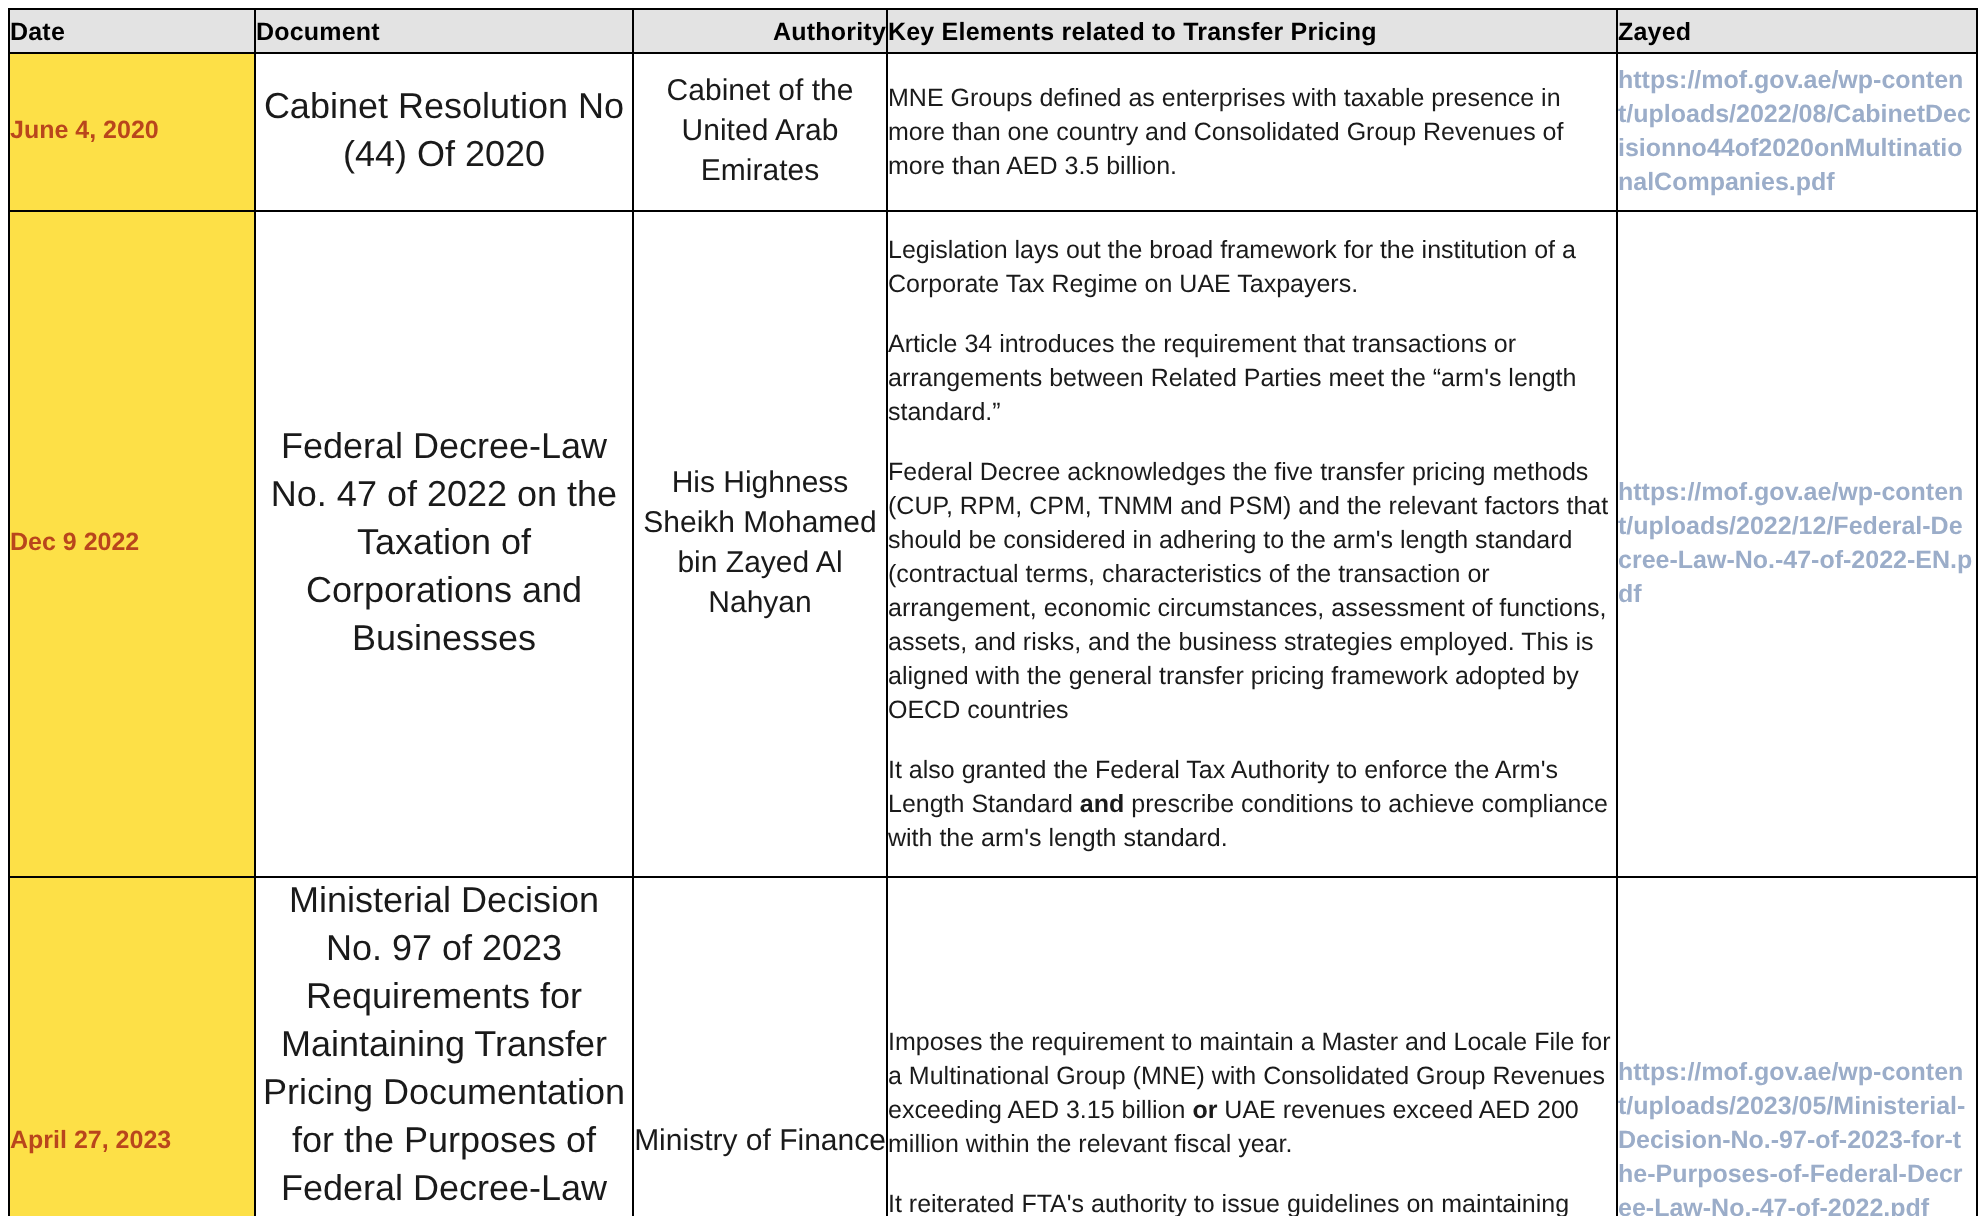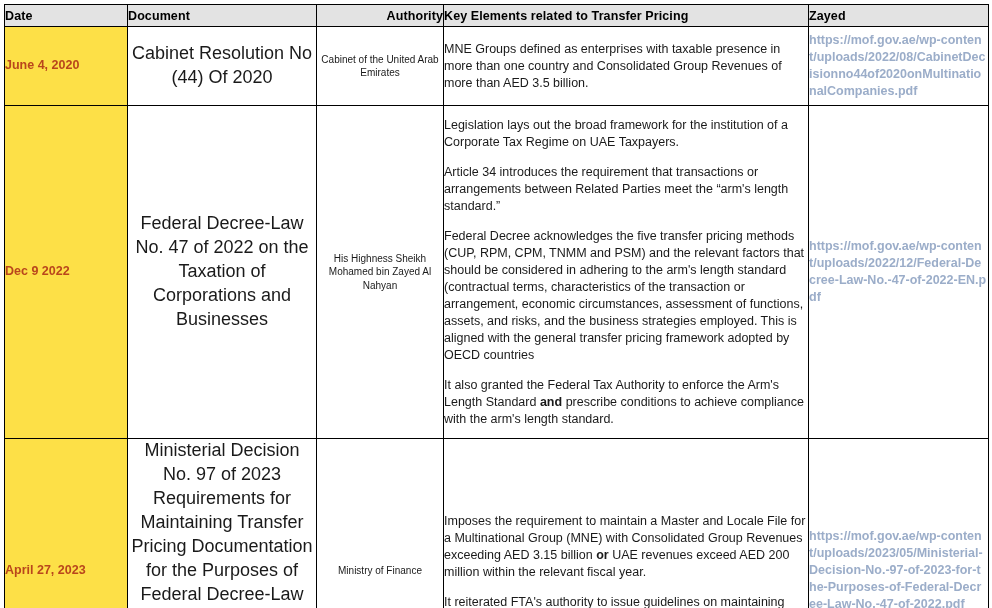--- a/index.html
+++ b/index.html
@@ -74,21 +74,21 @@
     font-size: 18px;
     color: #1a1a1a;
     text-align: center;
     padding: 6px 8px 6px 9px;
     vertical-align: middle;
     line-height: 1.33;
   }
 
   
   td.auth-cell {
-    font-size: 10px;
+    font-size: 15px;
     color: #1a1a1a;
     text-align: center;
     padding: 6px 5px;
     vertical-align: middle;
     line-height: 1.33;
   }
 
   
   td.key-cell {
     font-size: 12.5px;

